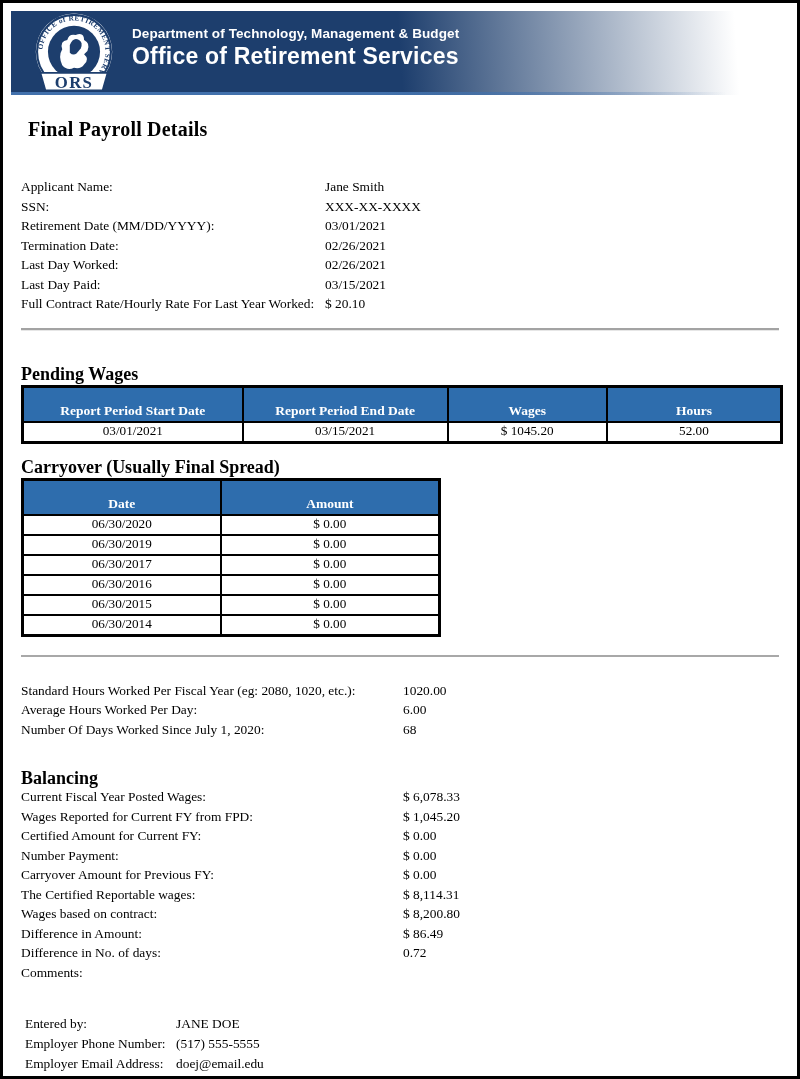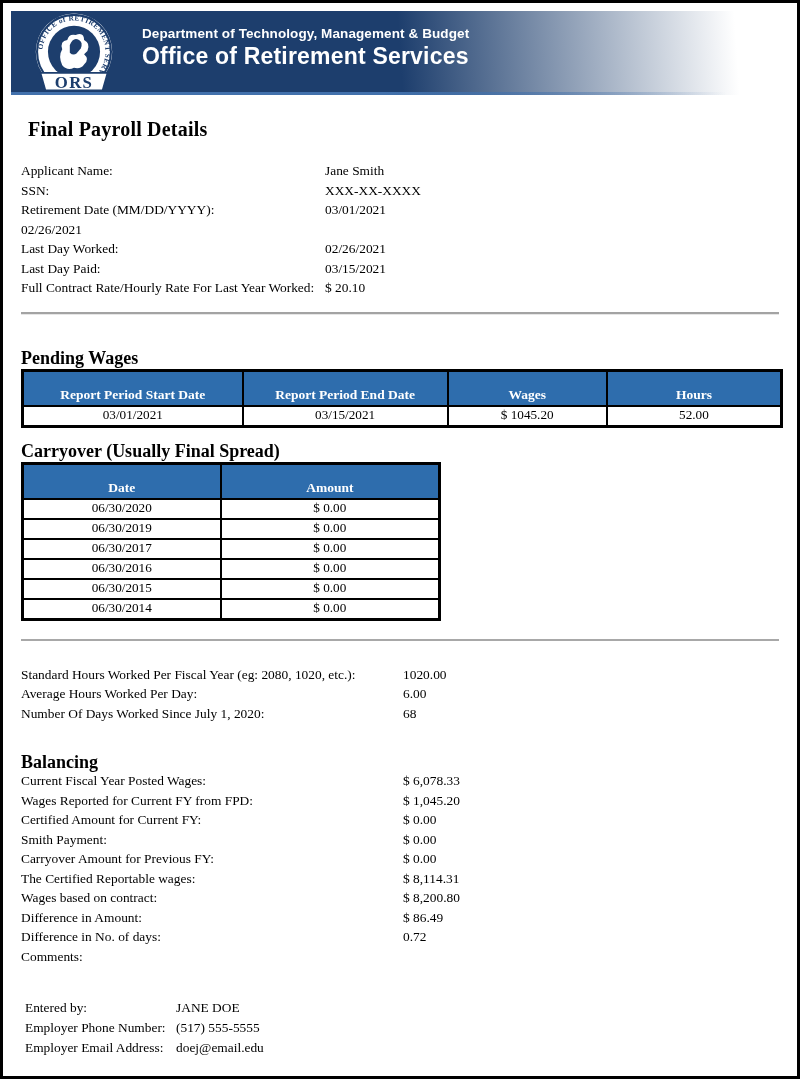--- a/index.html
+++ b/index.html
@@ -24,42 +24,42 @@
   .header-strip {
     position: absolute; left: 0; right: 0; bottom: 0; height: 3px;
     background: linear-gradient(to right, #4271ac 0%, #4271ac 48%, rgba(255,255,255,0) 92%);
   }
   .logo {
     position: absolute; left: 21px; top: 1px;
     width: 84px; height: 88px;
     z-index: 2;
   }
   .header-text {
-    position: absolute; left: 131px; top: 15px;
+    position: absolute; left: 121px; top: 15px;
     color: #ffffff;
     font-family: "Liberation Sans", sans-serif;
     z-index: 1;
   }
   .dept-line { font-size: 13.5px; font-weight: bold; letter-spacing: 0.1px; }
   .office-line { font-size: 23px; font-weight: bold; margin-top: 2px; letter-spacing: 0.2px; }
 
   
   .content { padding: 0 10px; }
 
   .title {
     font-size: 20px; font-weight: bold;
     margin: 23px 0 4px 7px;
     letter-spacing: 0.2px;
   }
 
   .kv-row { display: flex; align-items: center; font-size: 13.4px; line-height: 19.5px; }
   .kv-label { flex: none; }
   .kv-value { flex: none; }
 
-  .applicant { margin-top: 20px; }
+  .applicant { margin-top: 36px; }
   .applicant .kv-label { width: 304px; padding-right: 10px; }
 
   hr.sep1 {
     border: none; border-top: 2px solid #a3a3a3; border-bottom: 1px solid #e6e6e6;
     margin: 14px 0 0 0;
   }
   hr.sep2 {
     border: none; border-top: 2px solid #a8a8a8;
     margin: 18px 0 0 0;
   }
@@ -146,20 +146,21 @@
       </div>
         <div class="kv-row">
         <div class="kv-label">SSN:</div>
         <div class="kv-value">XXX-XX-XXXX</div>
       </div>
         <div class="kv-row">
         <div class="kv-label">Retirement Date (MM/DD/YYYY):</div>
         <div class="kv-value">03/01/2021</div>
       </div>
         <div class="kv-row">
+        <div class="kv-label">Termination Date:</div>
         <div class="kv-value">02/26/2021</div>
       </div>
         <div class="kv-row">
         <div class="kv-label">Last Day Worked:</div>
         <div class="kv-value">02/26/2021</div>
       </div>
         <div class="kv-row">
         <div class="kv-label">Last Day Paid:</div>
         <div class="kv-value">03/15/2021</div>
       </div>
@@ -258,21 +259,21 @@
       </div>
         <div class="kv-row">
         <div class="kv-label">Wages Reported for Current FY from FPD:</div>
         <div class="kv-value">$ 1,045.20</div>
       </div>
         <div class="kv-row">
         <div class="kv-label">Certified Amount for Current FY:</div>
         <div class="kv-value">$ 0.00</div>
       </div>
         <div class="kv-row">
-        <div class="kv-label">Smith Payment:</div>
+        <div class="kv-label">Number Payment:</div>
         <div class="kv-value">$ 0.00</div>
       </div>
         <div class="kv-row">
         <div class="kv-label">Carryover Amount for Previous FY:</div>
         <div class="kv-value">$ 0.00</div>
       </div>
         <div class="kv-row">
         <div class="kv-label">The Certified Reportable wages:</div>
         <div class="kv-value">$ 8,114.31</div>
       </div>

